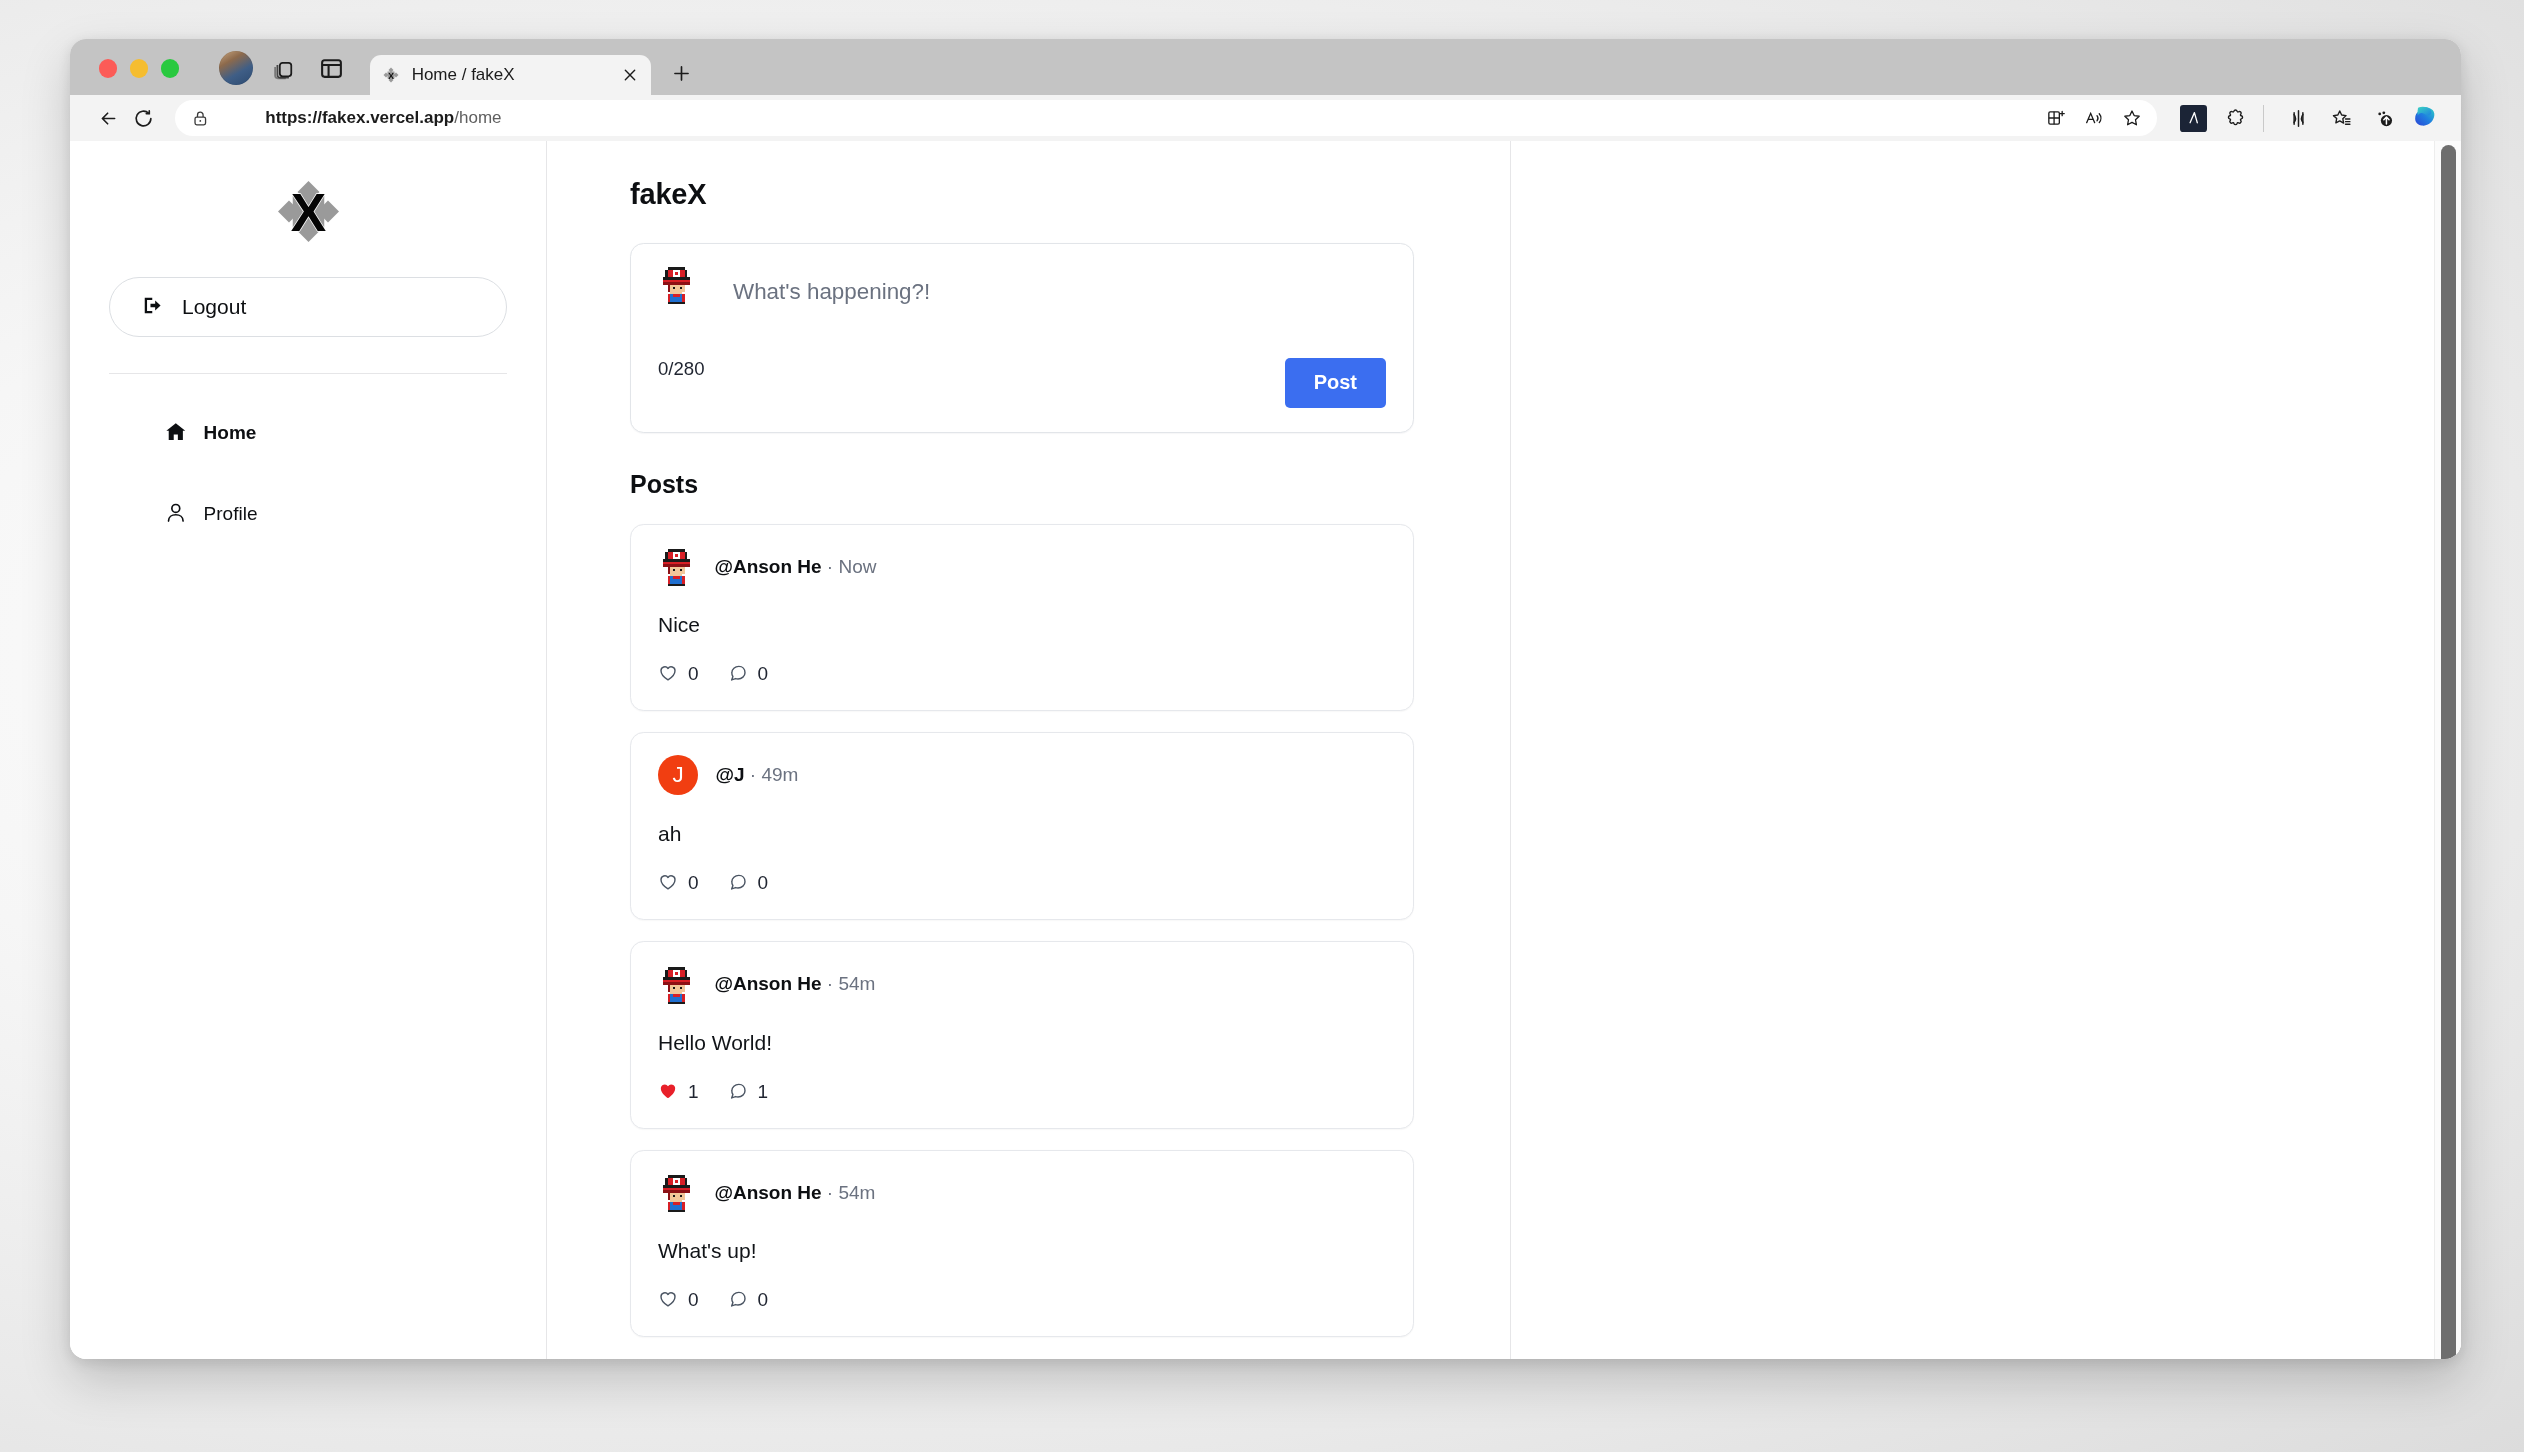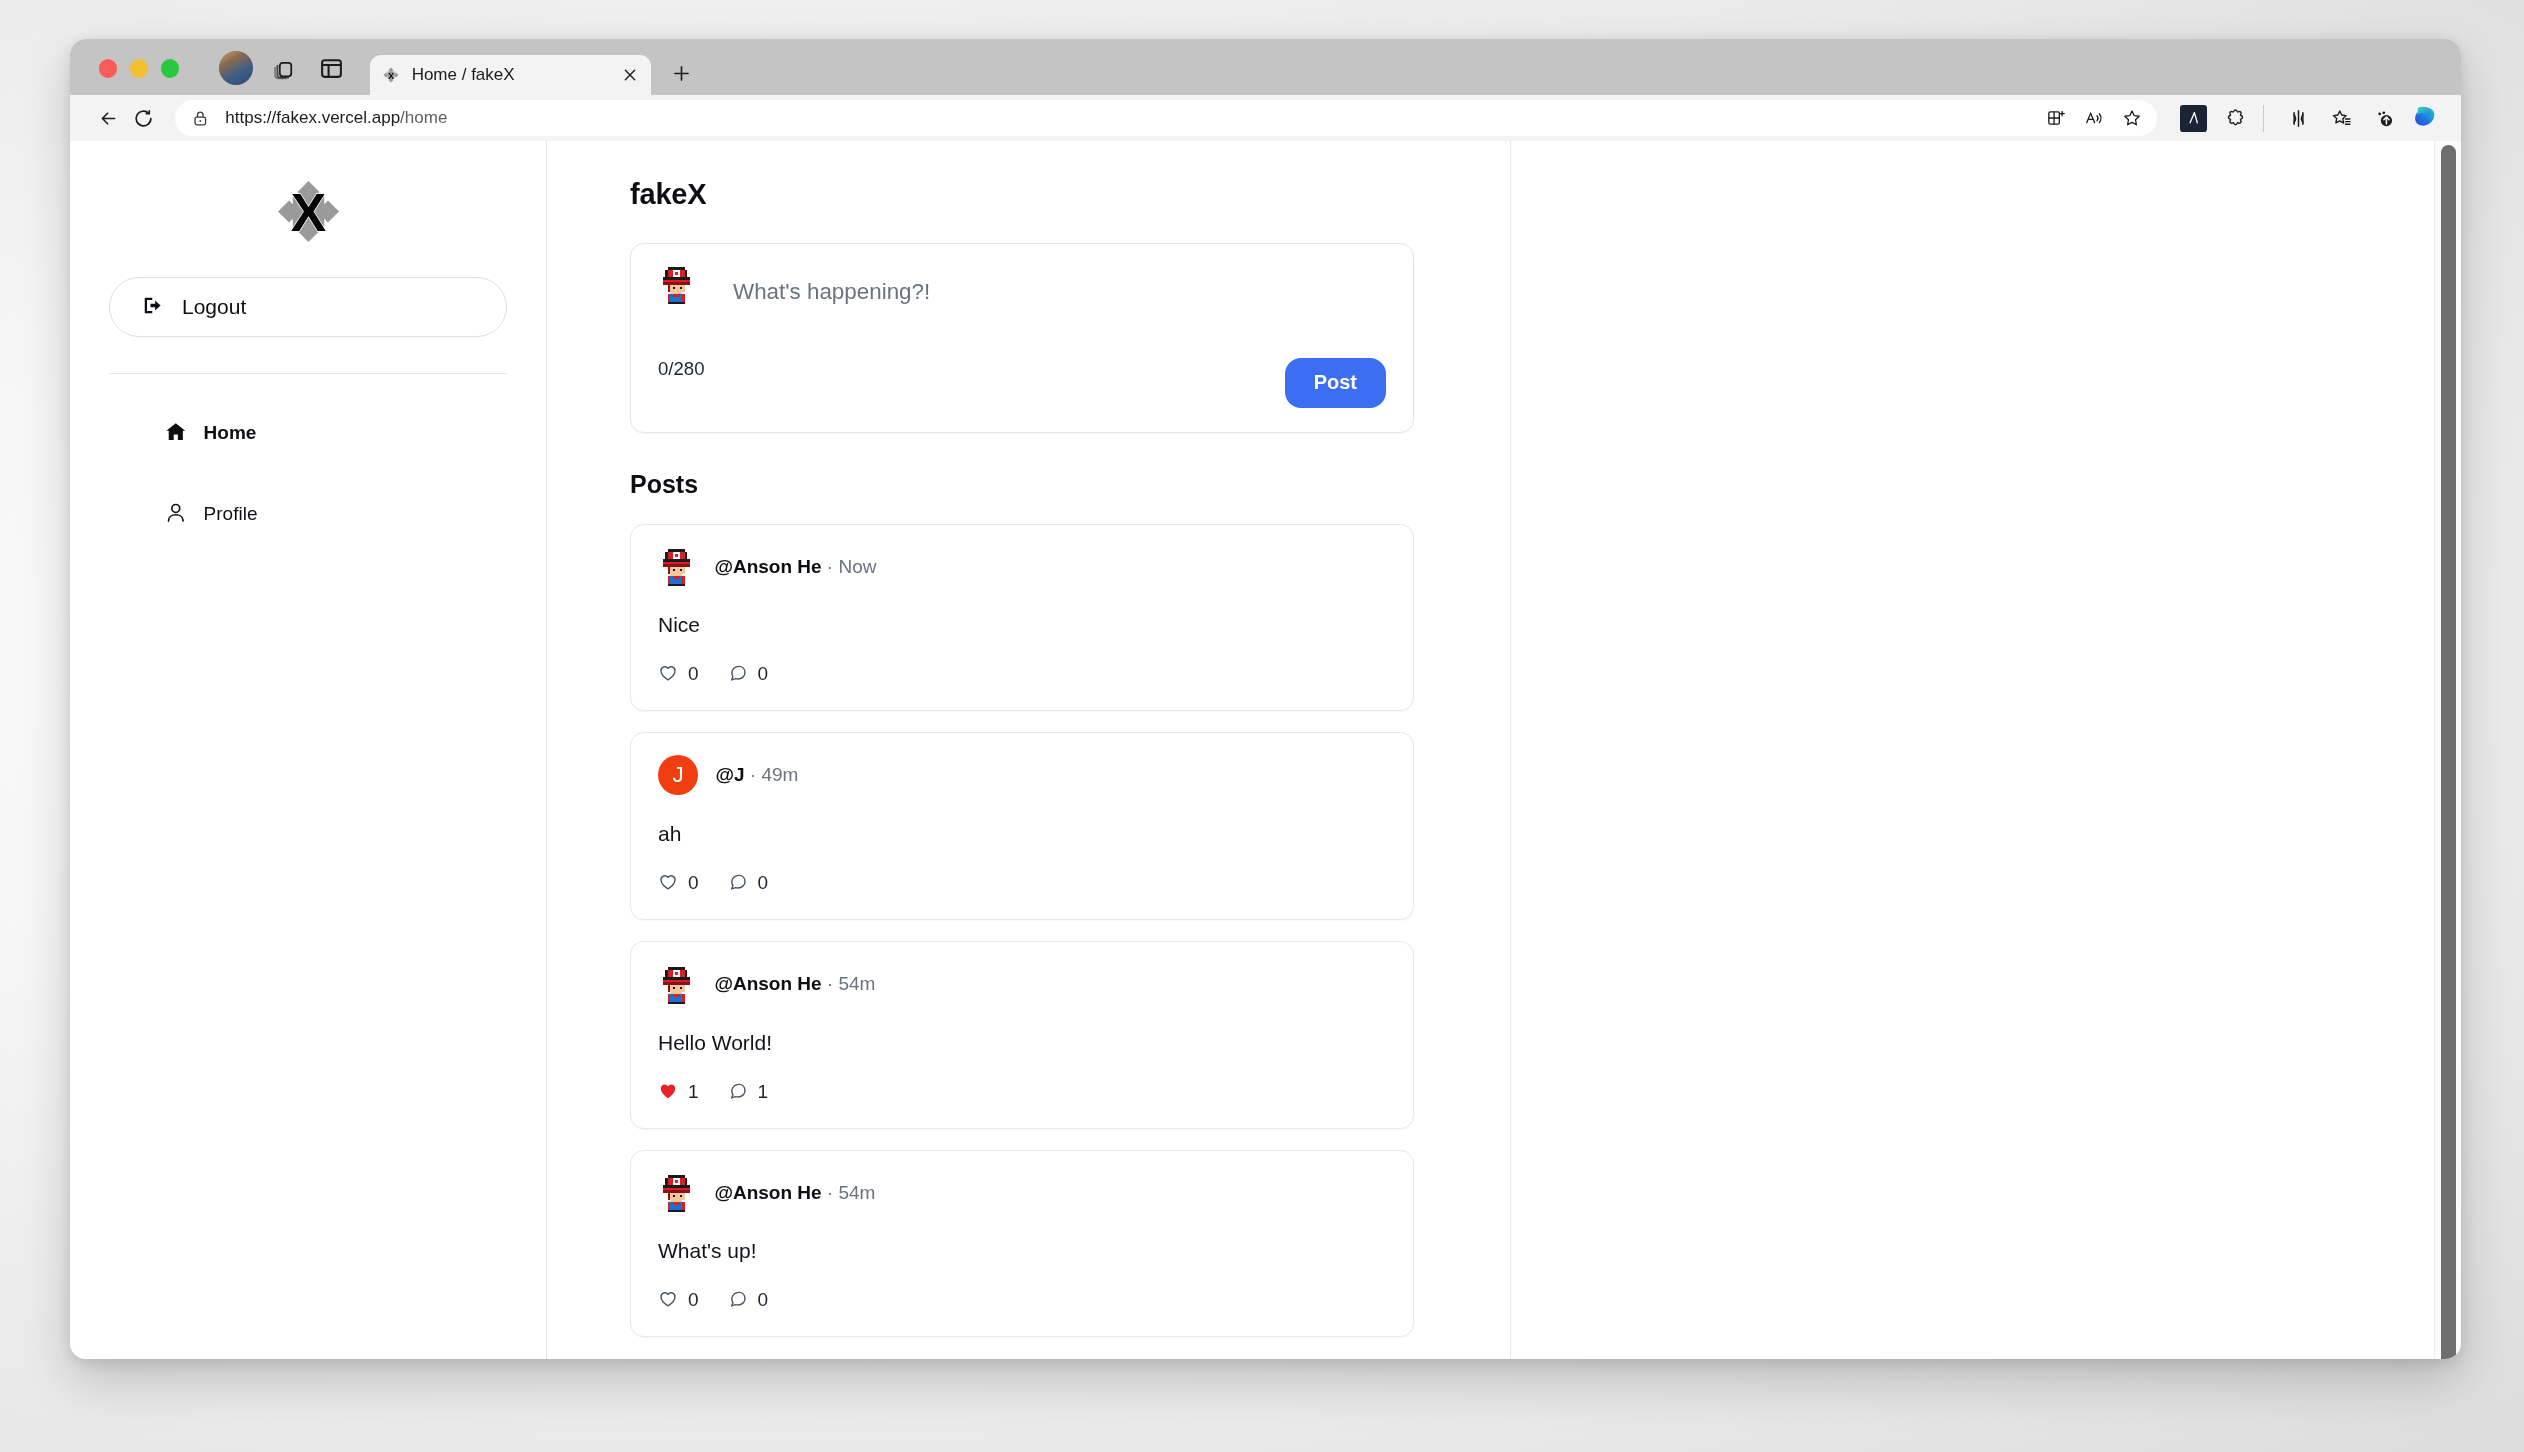--- a/index.html
+++ b/index.html
@@ -86,21 +86,21 @@
     display: flex; align-items: center;
     margin: 0 11.2px 0 13.7px;
     padding: 0 8.7px 0 16px;
     min-width: 0;
   }
   #lock-icon { width: 18.6px; height: 18.6px; flex: none; }
   #url-text {
     margin-left: 16px; font-size: 17px; color: #5f5f5f;
     white-space: nowrap; overflow: hidden; flex: 1;
   }
-  #url-text b { color: #1c1c1c; font-weight: 400; }
+  #url-text b { color: #1c1c1c; font-weight: 700; margin-left: 40px; }
   .addr-right { display: flex; align-items: center; gap: 6.2px; flex: none; }
   .addr-icon { width: 32px; height: 32px; display:flex; align-items:center; justify-content:center; }
   .tb-icon { width: 35px; height: 35px; display:flex; align-items:center; justify-content:center; flex:none; margin-left: 7.5px; }
   .tb-sep { width: 0.6px; height: 27px; background: #c9c9c9; margin: 0 10px; flex:none; }
   #ext-dark-icon {
     width: 27px; height: 27px; background: #1b2436; border-radius: 3.1px;
     display:flex; align-items:center; justify-content:center;
   }
   #copilot-icon { width: 35px; height: 35px; margin-left: 8.7px; flex:none; }
 
@@ -156,21 +156,21 @@
     padding: 21px 27px 23.6px 27px;
     box-shadow: 0 0.6px 1.2px rgba(16,24,40,0.04);
   }
   #composer-top { display: flex; align-items: flex-start; gap: 36px; }
   #composer-placeholder { font-size: 22.4px; color: #6b7280; padding-top: 13.7px; }
   #composer-bottom { display: flex; align-items: flex-start; justify-content: space-between; margin-top: 53px; }
   #char-counter { font-size: 18.6px; color: #1f2430; }
   #post-button {
     background: #3b6ef0; color: #fff;
     font-size: 20px; font-weight: 700;
-    border: none; border-radius: 16px;
+    border: none; border-radius: 5px;
     padding: 13.7px 29px; cursor: pointer;
     font-family: "Liberation Sans", sans-serif;
   }
 
   #posts-heading { margin-top: 37px; font-size: 25px; font-weight: 700; color: #0d0f12; }
 
   #posts-list { margin-top: 25px; display: flex; flex-direction: column; gap: 21px; }
   .post-card {
     width: 784px;
     border: 0.6px solid #e6e8ec;

